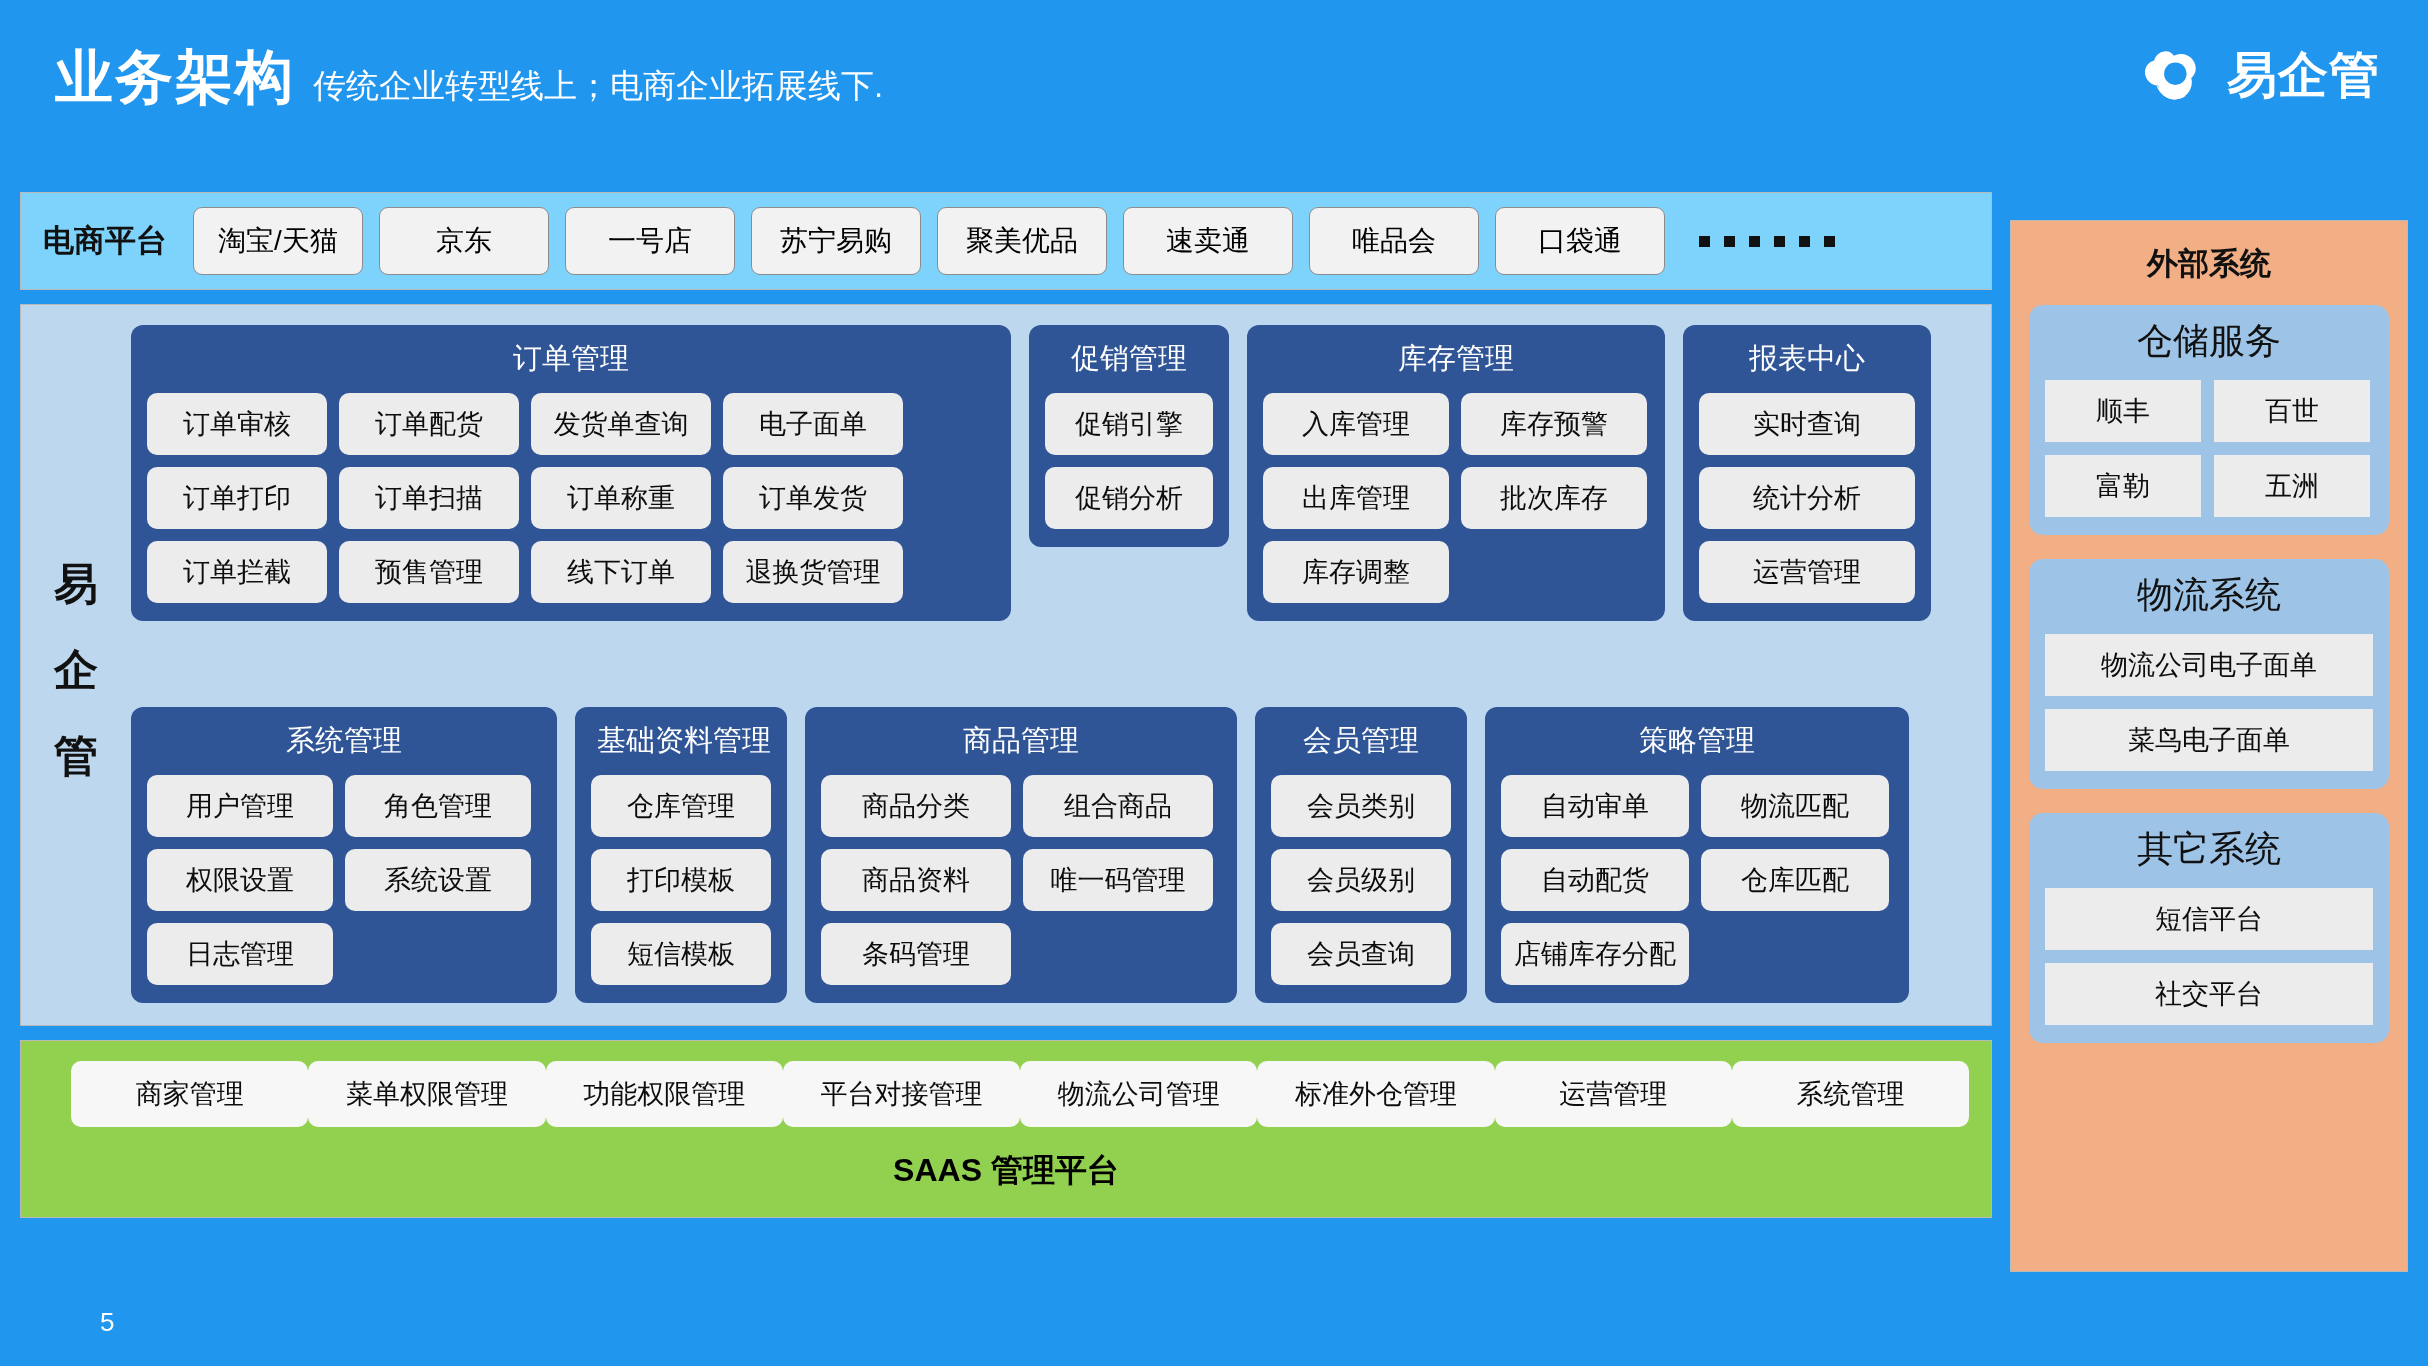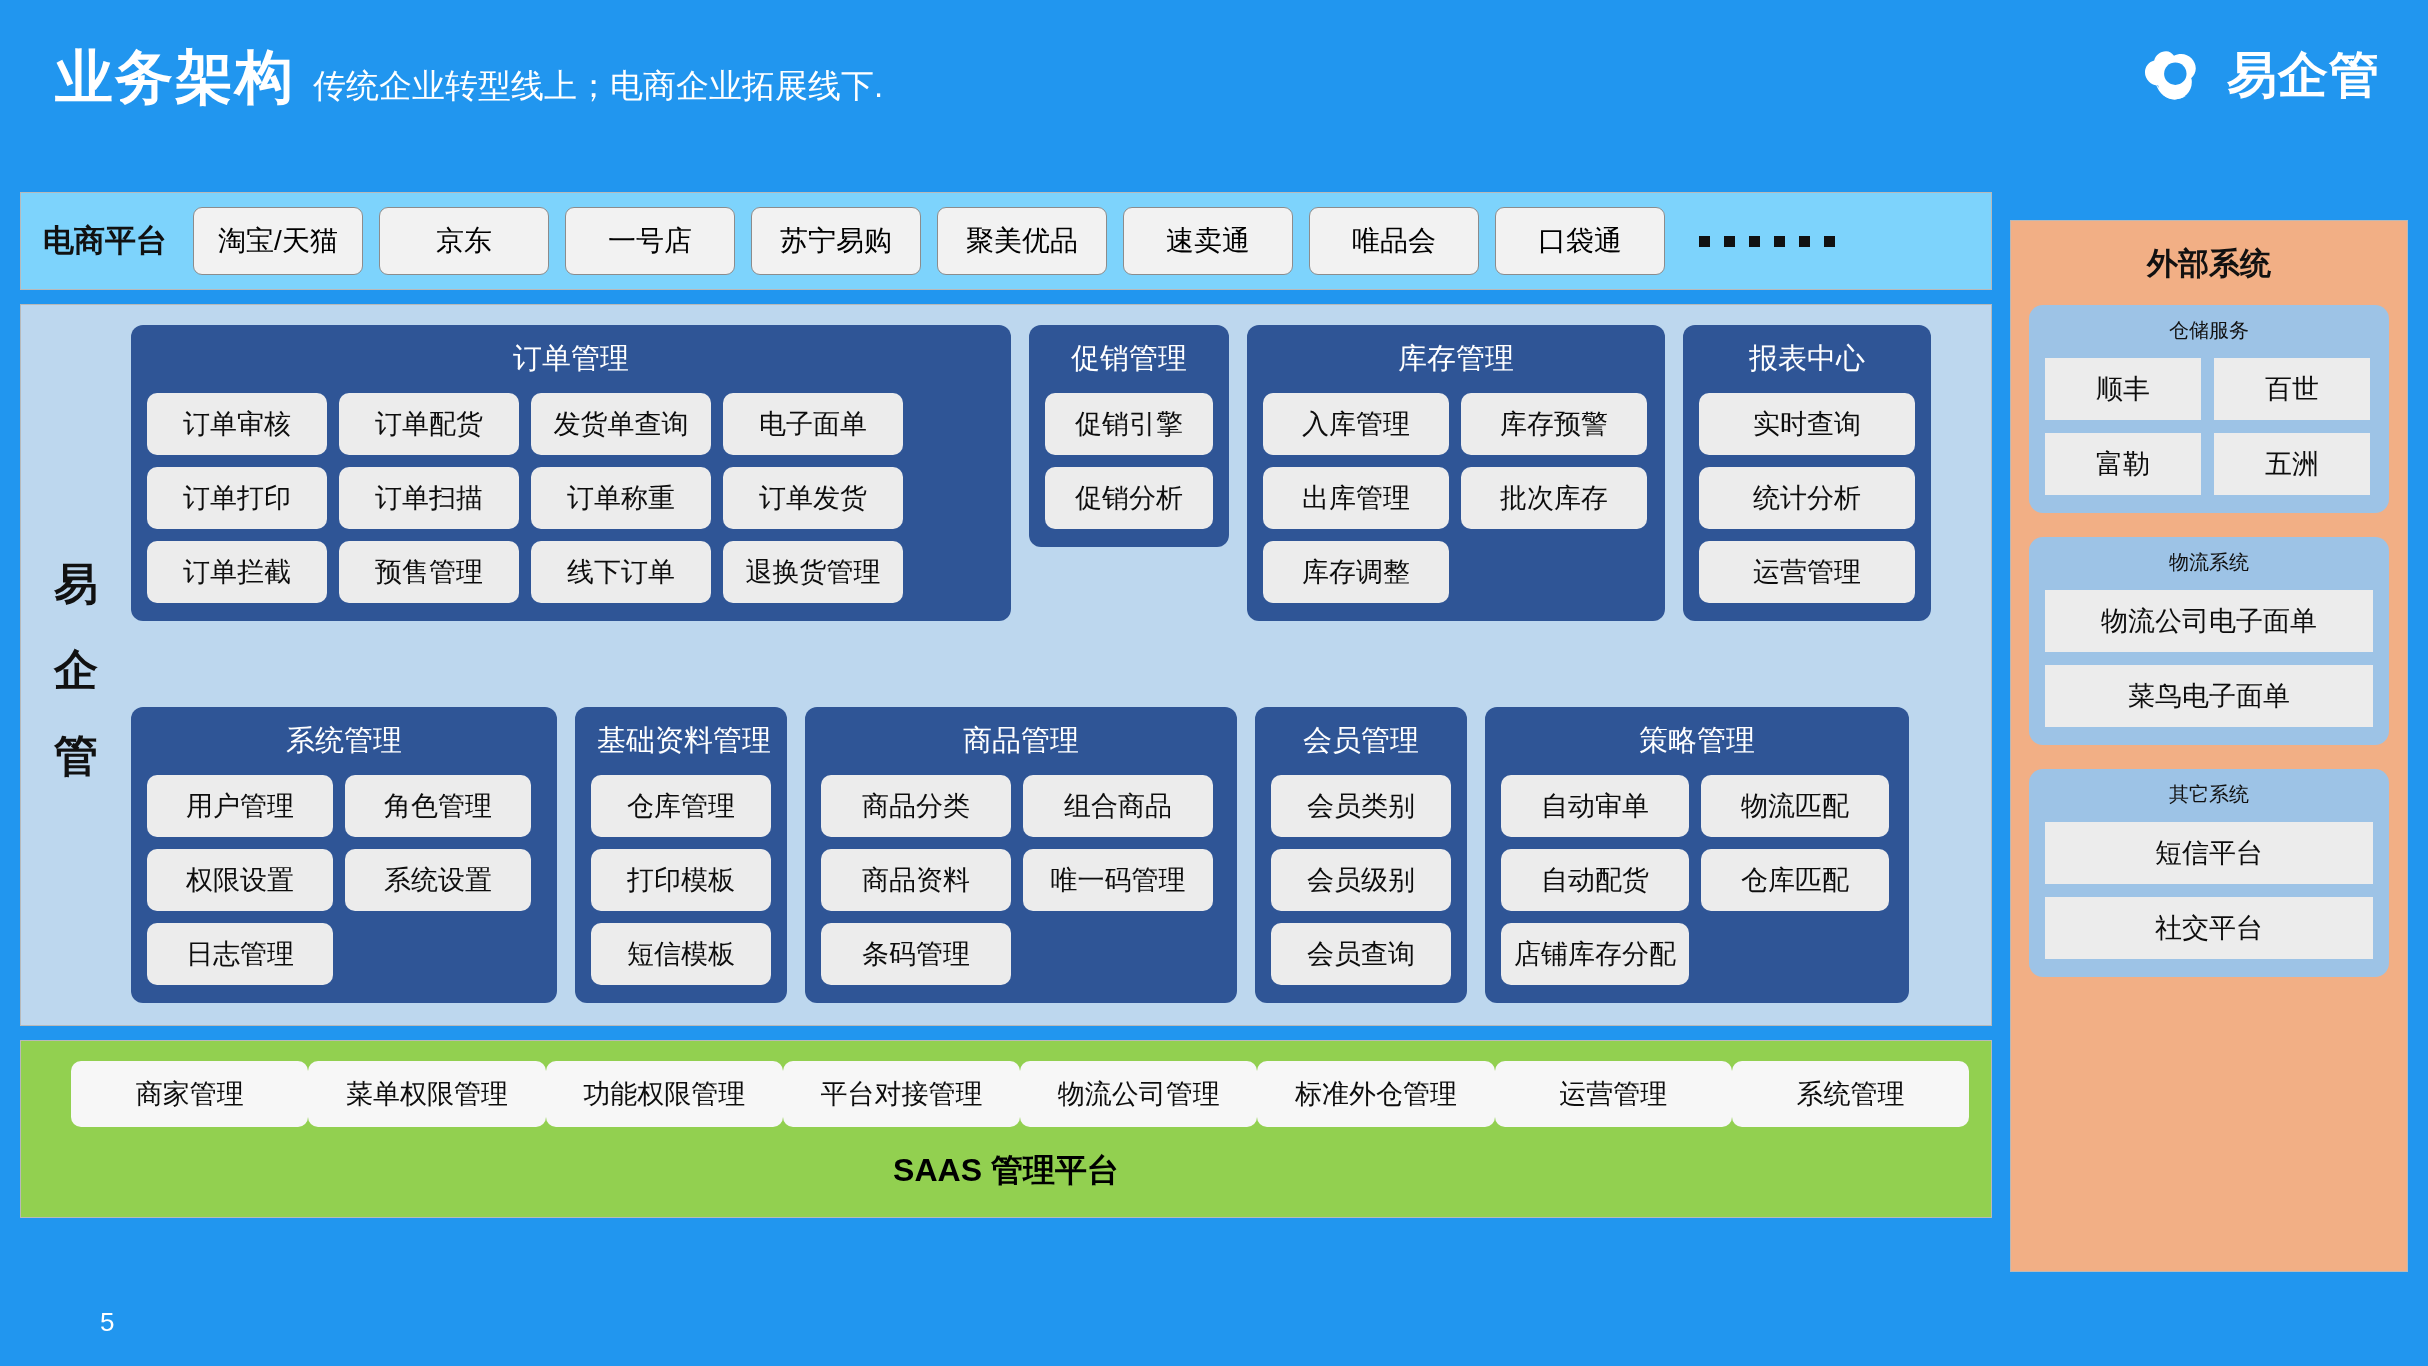--- a/index.html
+++ b/index.html
@@ -243,21 +243,21 @@
     margin: 8px 0 20px 0;
   }
   .ext-group {
     background: #9DC3E6;
     border-radius: 14px;
     padding: 12px 16px 18px 16px;
     margin-bottom: 24px;
   }
   .ext-group-title {
     text-align: center;
-    font-size: 20px;
+    font-size: 36px;
     color: #111;
     margin-bottom: 14px;
   }
   .ext-grid { display: flex; flex-wrap: wrap; gap: 13px; }
   .ext-tile {
     background: #ECECEC;
     border-radius: 0;
     height: 62px;
     display: flex;
     align-items: center;

